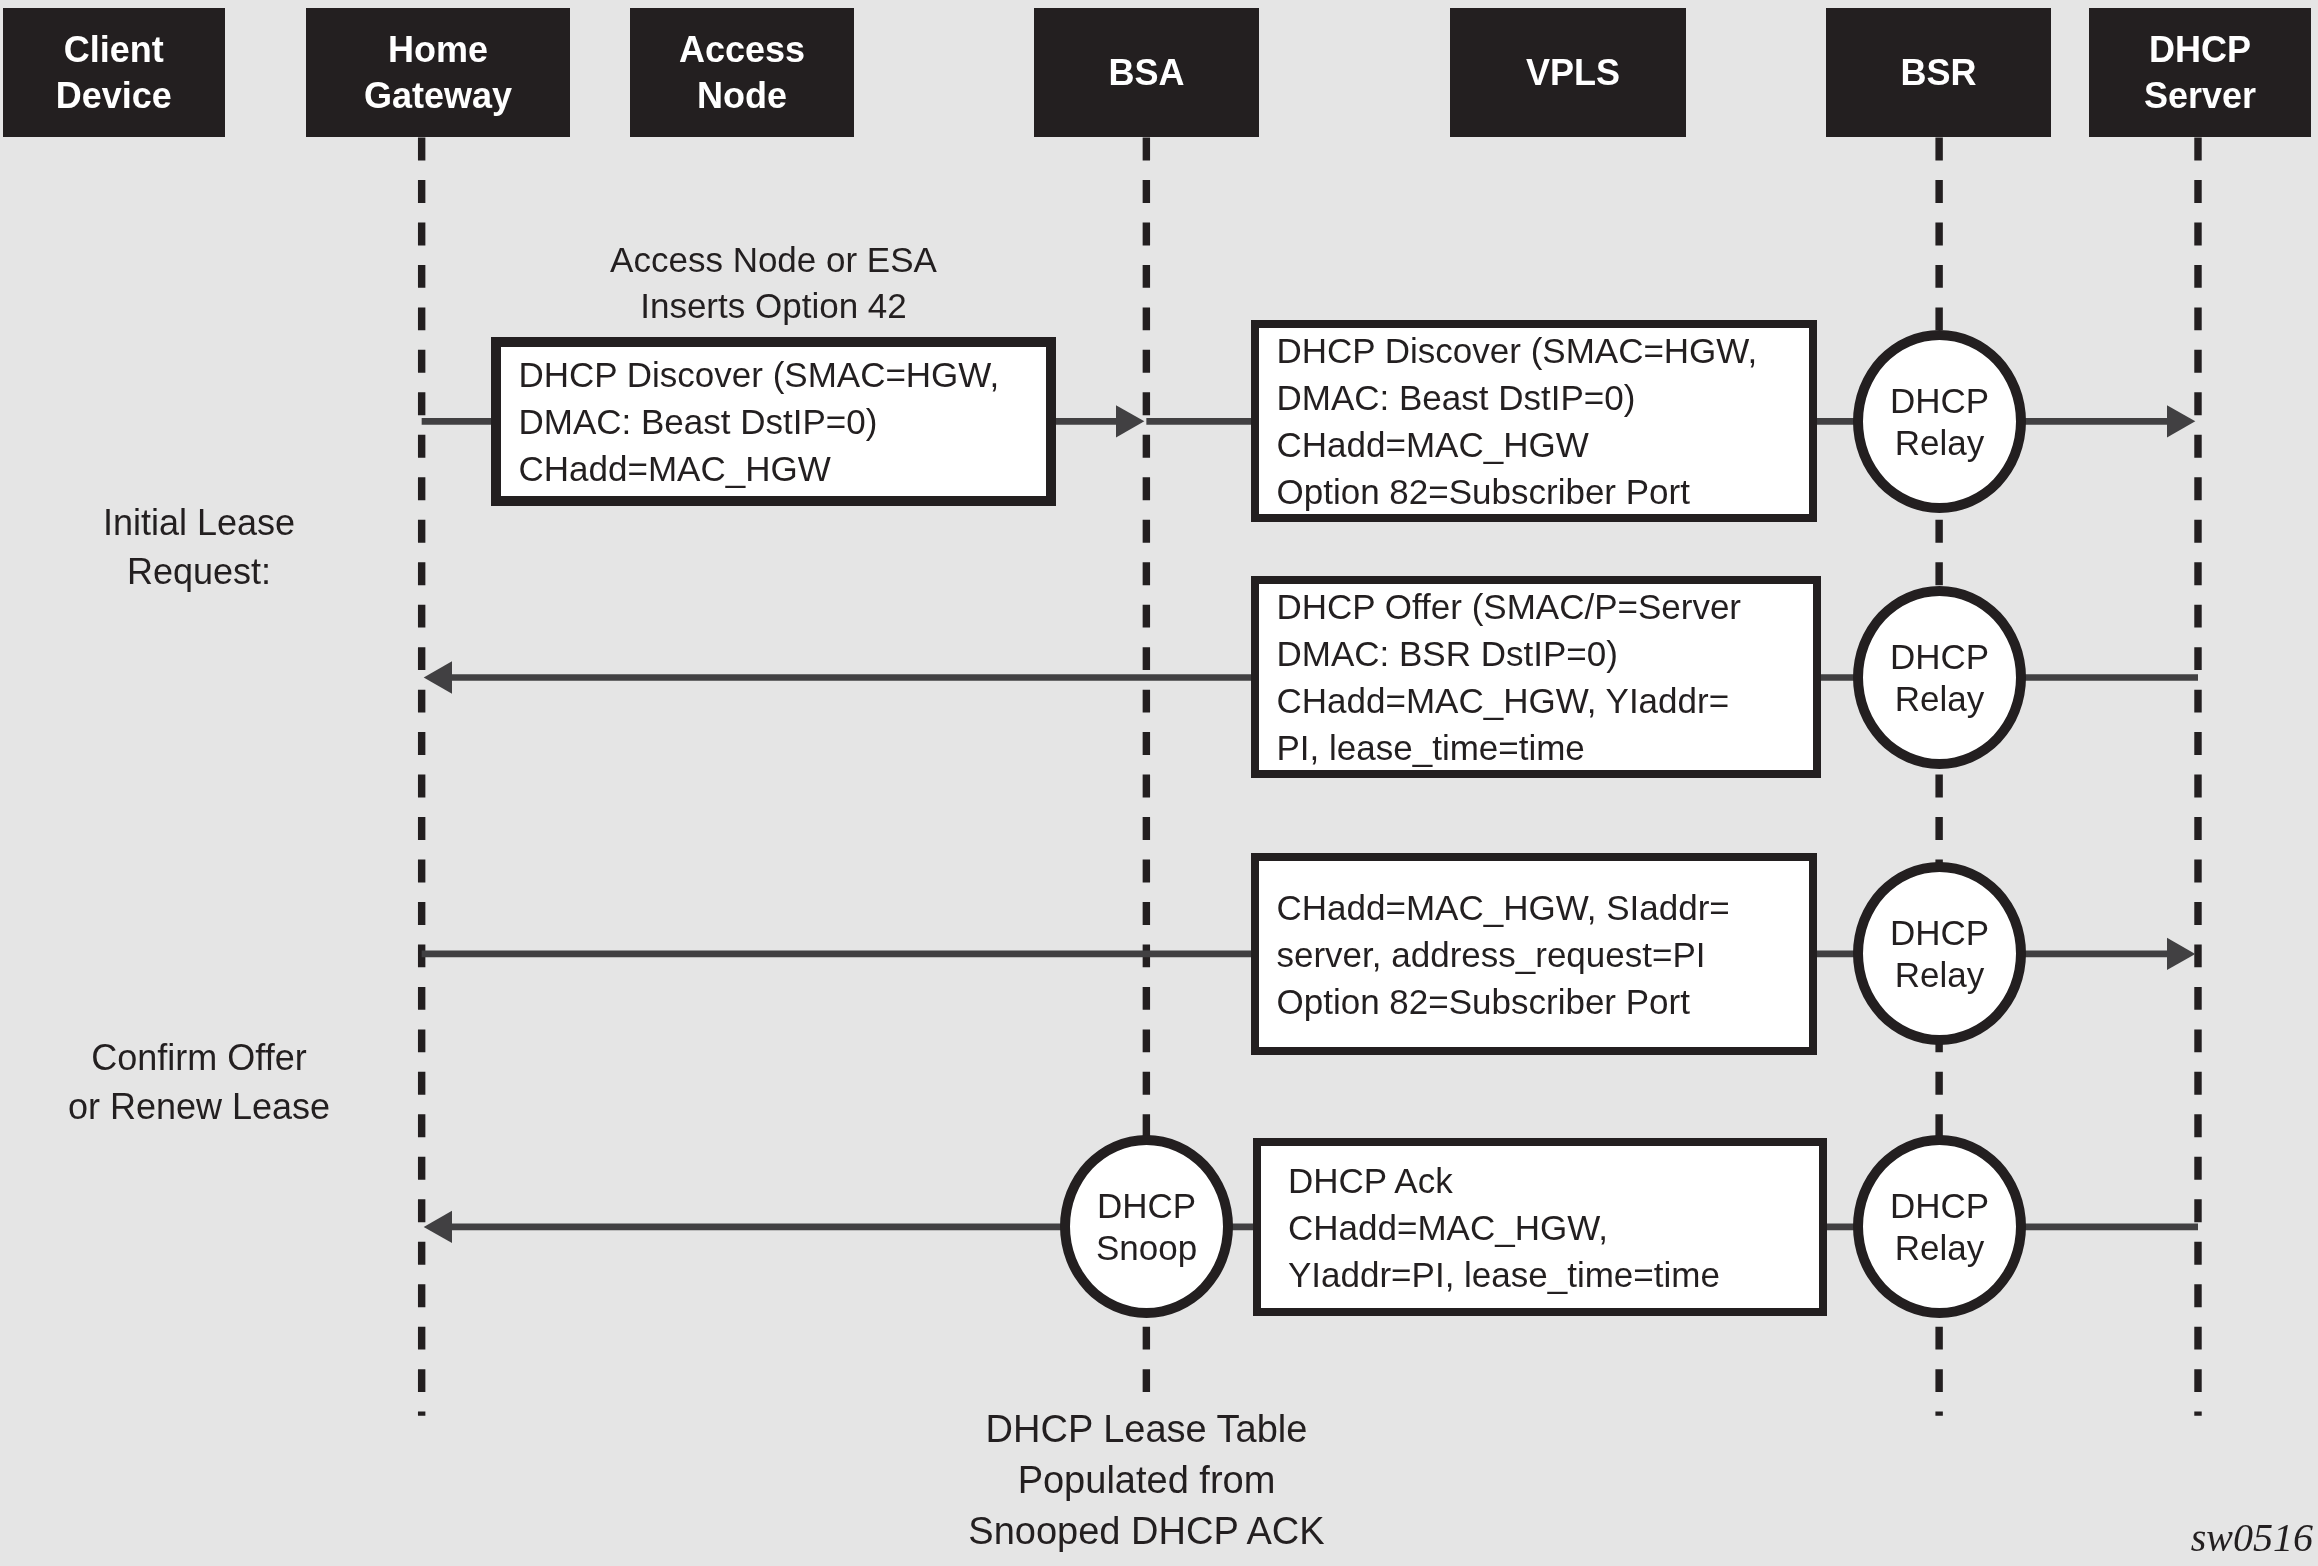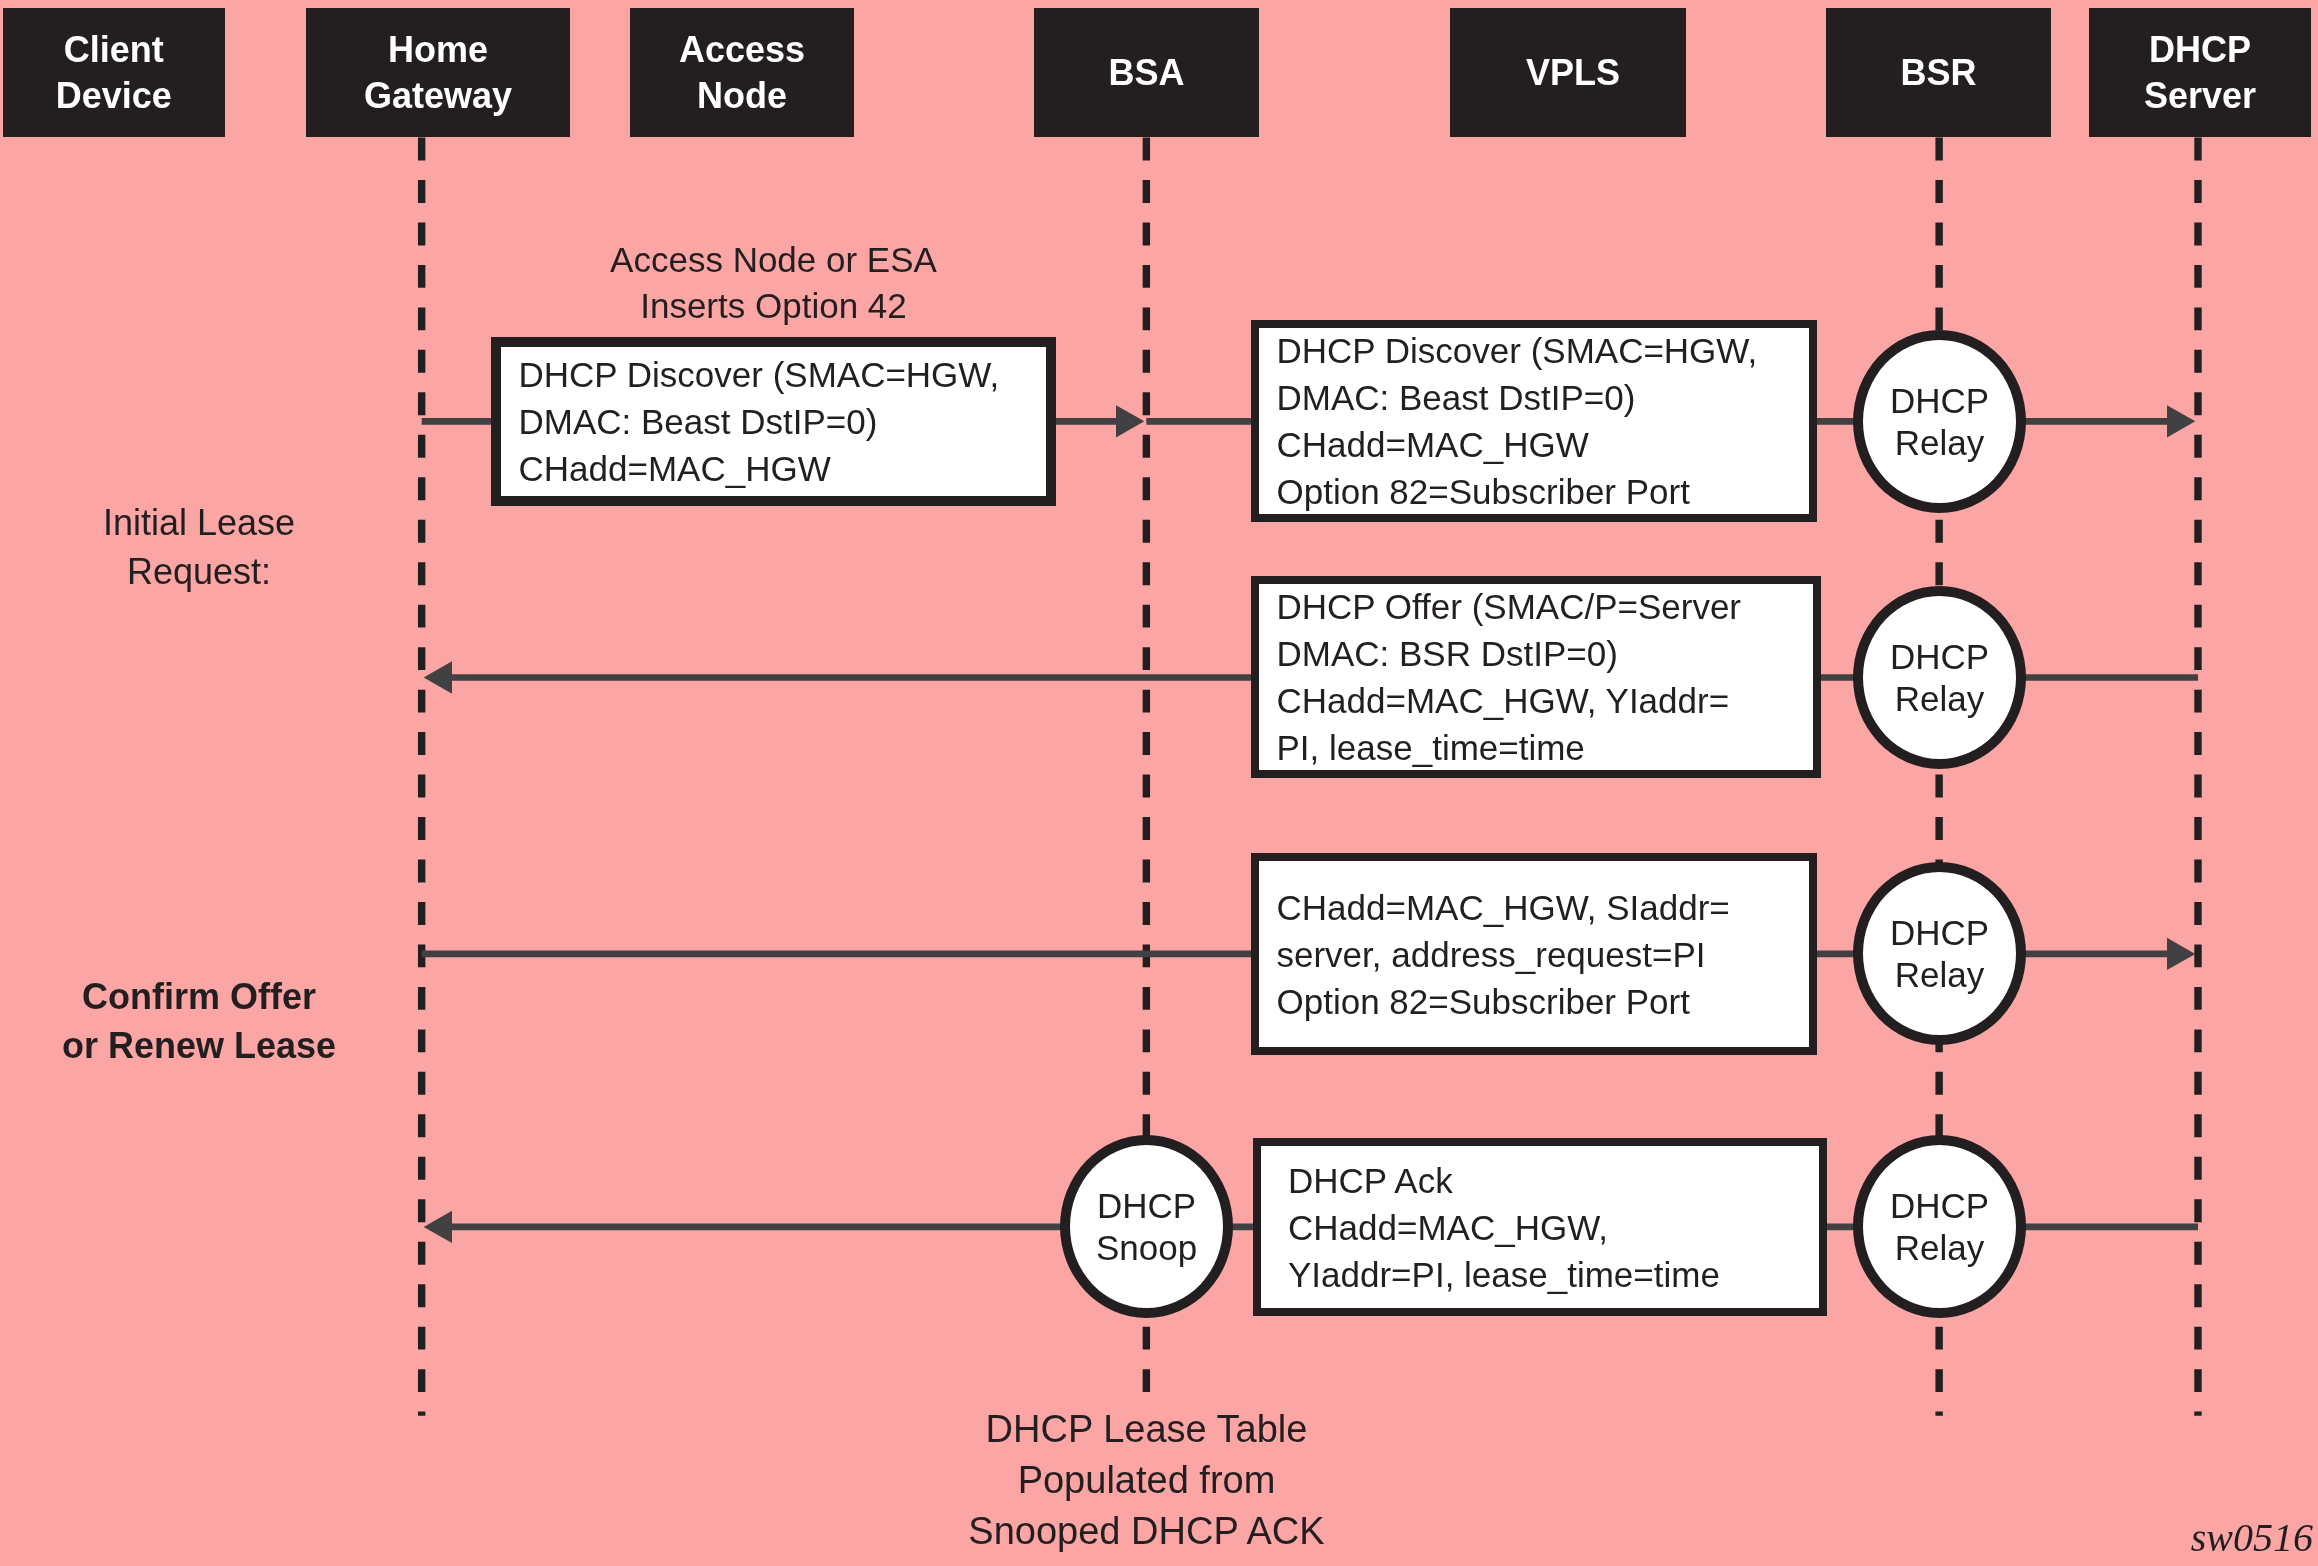--- a/index.html
+++ b/index.html
@@ -1,20 +1,20 @@
 <!DOCTYPE html>
 <html style="font-size:10.8px"><head>
 <meta charset="utf-8">
 <style>
   html, body { margin: 0; padding: 0; background: #ffffff; }
   .stage {
     position: relative;
     width: 2319px;
     height: 1566px;
-    background: #fca5a5;
+    background: #e5e5e5;
     font-family: "Liberation Sans", "DejaVu Sans", sans-serif;
     color: #231f20;
     overflow: hidden;
   }
   .wires {
     position: absolute;
     left: 0; top: 0;
     z-index: 1;
   }
   .actor {
@@ -138,21 +138,21 @@
 
   <div class="free-label annot" style="left:504px;top:237px;width:539px;">
     <div>Access Node or ESA</div>
     <div>Inserts Option 42</div>
   </div>
 
   <div class="free-label" style="left:13.5px;top:498px;width:371px;">
     <div>Initial Lease</div>
     <div>Request:</div>
   </div>
-  <div class="free-label" style="left:13.5px;top:972px;width:371px;font-weight:bold;">
+  <div class="free-label" style="left:13.5px;top:1033px;width:371px;">
     <div>Confirm Offer</div>
     <div>or Renew Lease</div>
   </div>
 
   <div class="msg thick" style="left:491px;top:337px;width:565px;height:169px;">
     <div>DHCP Discover (SMAC=HGW,</div>
     <div>DMAC: Beast DstIP=0)</div>
     <div>CHadd=MAC_HGW</div>
   </div>
 

